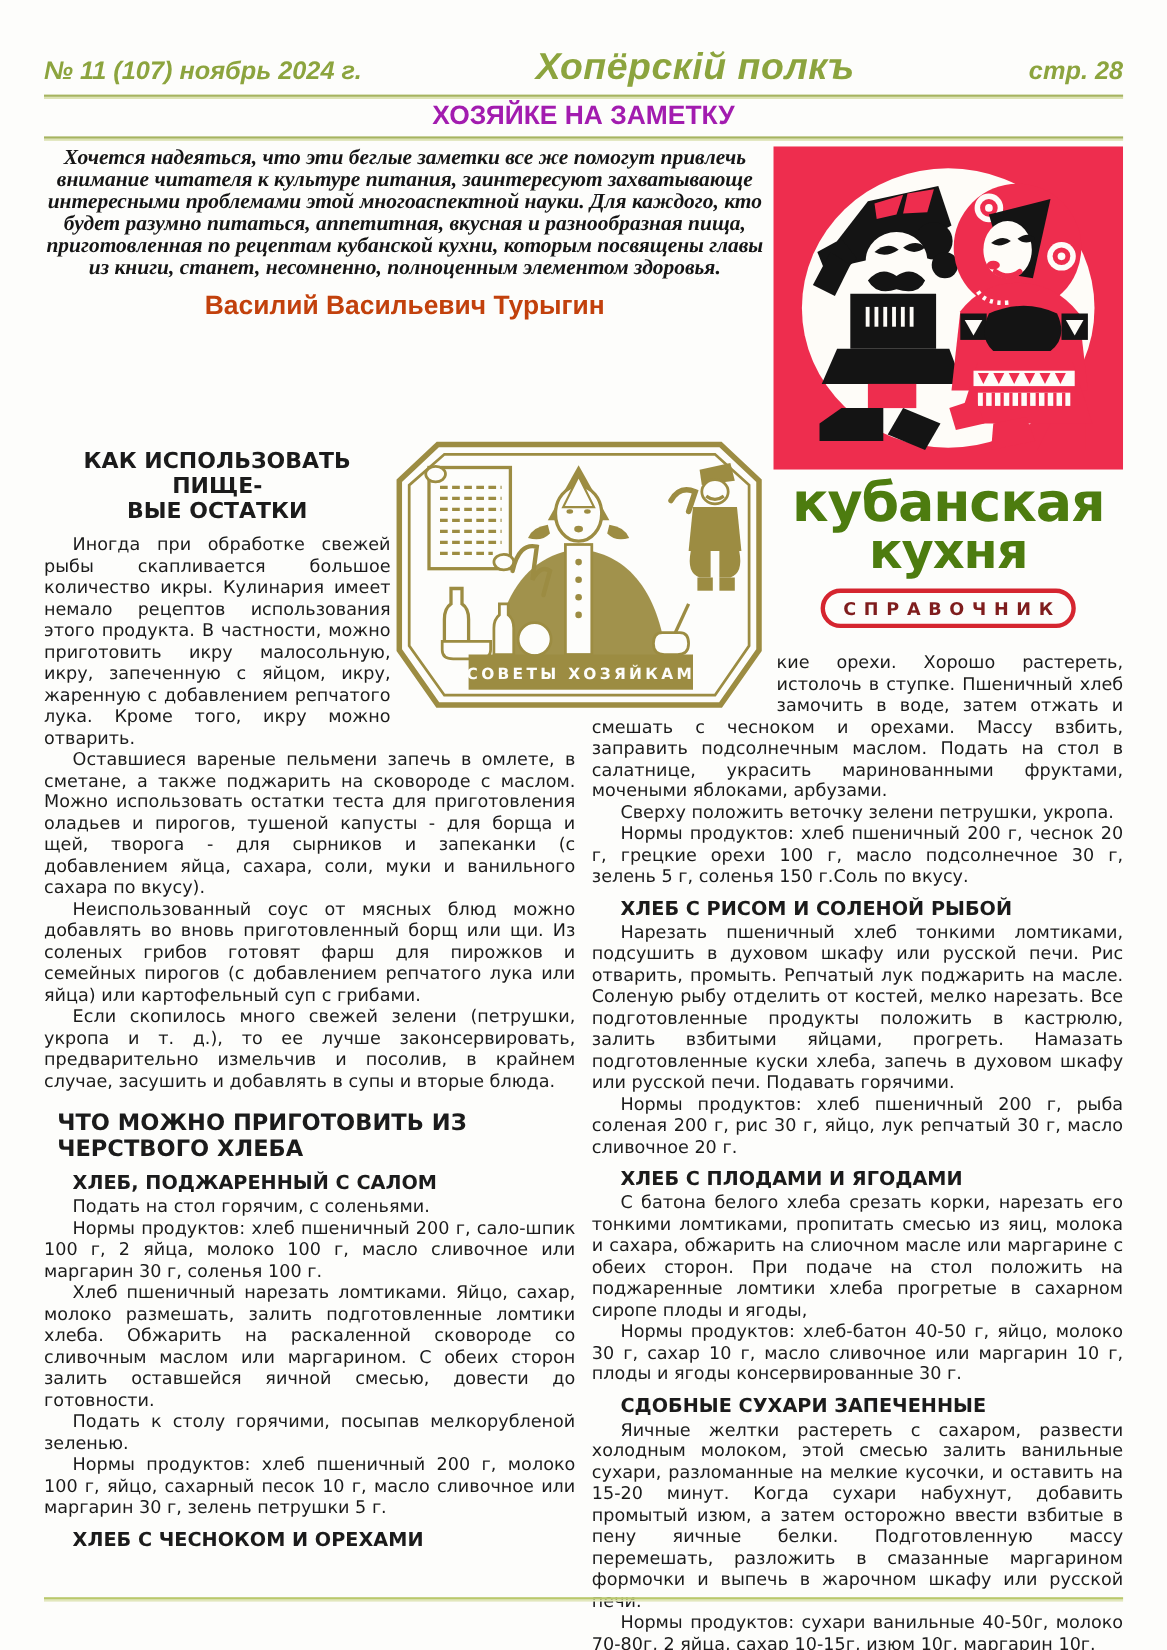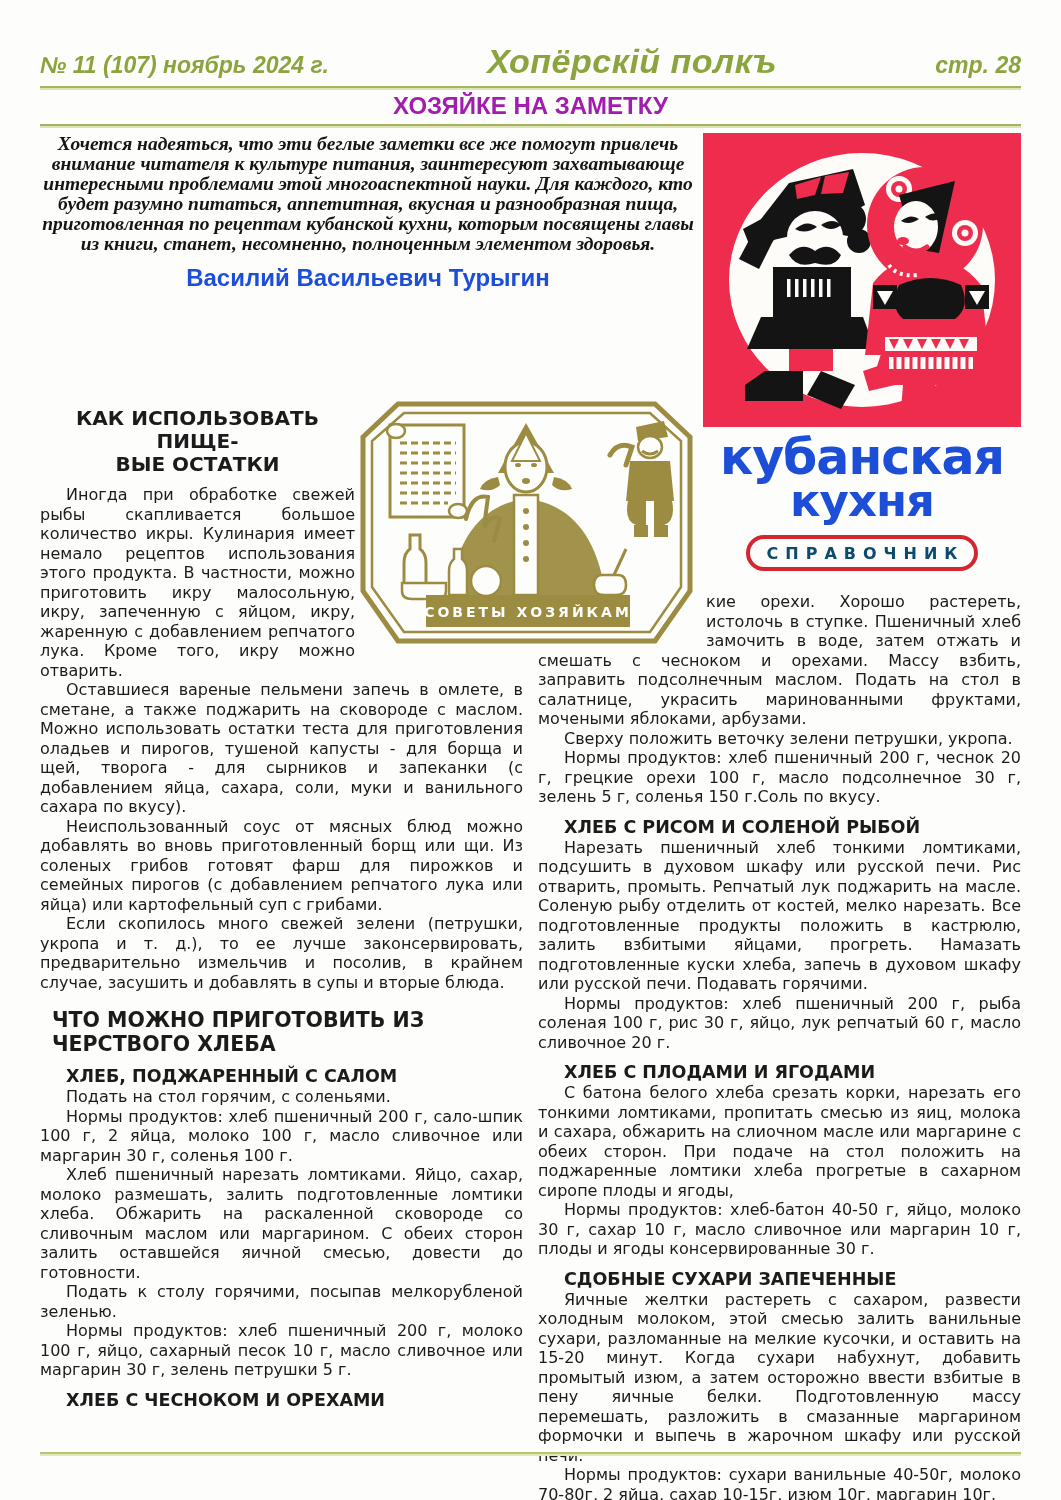--- a/index.html
+++ b/index.html
@@ -25,38 +25,38 @@
     position:absolute; left:40px; top:92px; width:981px; text-align:center;
     color:#a21caf; font-weight:bold; font-size:24px;
     font-family:"Liberation Sans", sans-serif;
   }
   
   .intro { position:absolute; left:42px; top:134px; width:652px; text-align:center; }
   .intro-text {
     font-family:"Liberation Serif", serif; font-weight:bold; font-style:italic;
     font-size:19.5px; line-height:20px; color:#151515;
   }
-  .author { margin-top:10px; color:#1d4ed8; font-weight:bold; font-size:24px;
+  .author { margin-top:10px; color:#c2410c; font-weight:bold; font-size:24px;
     font-family:"Liberation Sans", sans-serif; }
   .bigtitle-wrap { margin-top:6px; }
   .bigtitle {
     display:inline-block; transform:scaleX(0.82); transform-origin:center;
     font-family:"Liberation Sans", sans-serif; font-weight:bold; font-size:50px;
     color:#a9b55e; text-shadow:3px 3px 0 #4e2410; letter-spacing:0px; white-space:nowrap;
   }
   
   .cover { position:absolute; left:703px; top:133px; width:318px; text-align:center; }
   .cover-art { display:block; }
-  .cover-title { margin-top:8px; font-weight:bold; color:#1d4ed8;
+  .cover-title { margin-top:8px; font-weight:bold; color:#4d7c0f;
      font-family:"DejaVu Sans", sans-serif; line-height:0.92; }
   .cover-title .l1 { font-size:49px; letter-spacing:-1px; display:block; }
   .cover-title .l2 { font-size:45px; letter-spacing:-1px; display:block; }
   .badge {
     display:inline-block; margin-top:14px; border:4px solid #d5252f; border-radius:19px;
-    color:#0c4a6e; font-weight:bold; font-size:16px; letter-spacing:7px;
+    color:#7f1d1d; font-weight:bold; font-size:16px; letter-spacing:7px;
     padding:5px 10px 4px 17px; font-family:"DejaVu Sans", sans-serif;
   }
   
   .sovety { position:absolute; left:358px; top:399px; }
   
   .colL { position:absolute; left:40px; top:407px; width:483px; }
   .colR { position:absolute; left:538px; top:592px; width:483px; }
   .body p { font-size:16px; line-height:19.5px; text-align:justify; text-indent:26px; }
   .narrow { width:315px; }
   .h-col {
@@ -265,21 +265,21 @@
 
   </div>
 
   <div class="colR body">
     <p class="noindent"><span class="wrap-spacer"></span><span>кие орехи. Хорошо растереть, истолочь в ступке. Пшеничный хлеб замочить в воде, затем отжать и смешать с чесноком и орехами. Массу взбить, заправить подсолнечным маслом. Подать на стол в салатнице, украсить маринованными фруктами, мочеными яблоками, арбузами.</span></p>
     <p>Сверху положить веточку зелени петрушки, укропа.</p>
     <p>Нормы продуктов: хлеб пшеничный 200 г, чеснок 20 г, грецкие орехи 100 г, масло подсолнечное 30 г, зелень 5 г, соленья 150 г.Соль по вкусу.</p>
 
     <div class="h-recipe">ХЛЕБ С РИСОМ И СОЛЕНОЙ РЫБОЙ</div>
     <p>Нарезать пшеничный хлеб тонкими ломтиками, подсушить в духовом шкафу или русской печи. Рис отварить, промыть. Репчатый лук поджарить на масле. Соленую рыбу отделить от костей, мелко нарезать. Все подготовленные продукты положить в кастрюлю, залить взбитыми яйцами, прогреть. Намазать подготовленные куски хлеба, запечь в духовом шкафу или русской печи. Подавать горячими.</p>
-    <p>Нормы продуктов: хлеб пшеничный 200 г, рыба соленая 100 г, рис 30 г, яйцо, лук репчатый 60 г, масло сливочное 20 г.</p>
+    <p>Нормы продуктов: хлеб пшеничный 200 г, рыба соленая 200 г, рис 30 г, яйцо, лук репчатый 30 г, масло сливочное 20 г.</p>
 
     <div class="h-recipe">ХЛЕБ С ПЛОДАМИ И ЯГОДАМИ</div>
     <p>С батона белого хлеба срезать корки, нарезать его тонкими ломтиками, пропитать смесью из яиц, молока и сахара, обжарить на слиочном масле или маргарине с обеих сторон. При подаче на стол положить на поджаренные ломтики хлеба прогретые в сахарном сиропе плоды и ягоды,</p>
     <p>Нормы продуктов: хлеб-батон 40-50 г, яйцо, молоко 30 г, сахар 10 г, масло сливочное или маргарин 10 г, плоды и ягоды консервированные 30 г.</p>
 
     <div class="h-recipe">СДОБНЫЕ СУХАРИ ЗАПЕЧЕННЫЕ</div>
     <p>Яичные желтки растереть с сахаром, развести холодным молоком, этой смесью залить ванильные сухари, разломанные на мелкие кусочки, и оставить на 15-20 минут. Когда сухари набухнут, добавить промытый изюм, а затем осторожно ввести взбитые в пену яичные белки. Подготовленную массу перемешать, разложить в смазанные маргарином формочки и выпечь в жарочном шкафу или русской печи.</p>
     <p>Нормы продуктов: сухари ванильные 40-50г, молоко 70-80г, 2 яйца, сахар 10-15г, изюм 10г, маргарин 10г.</p>
   </div>
 

